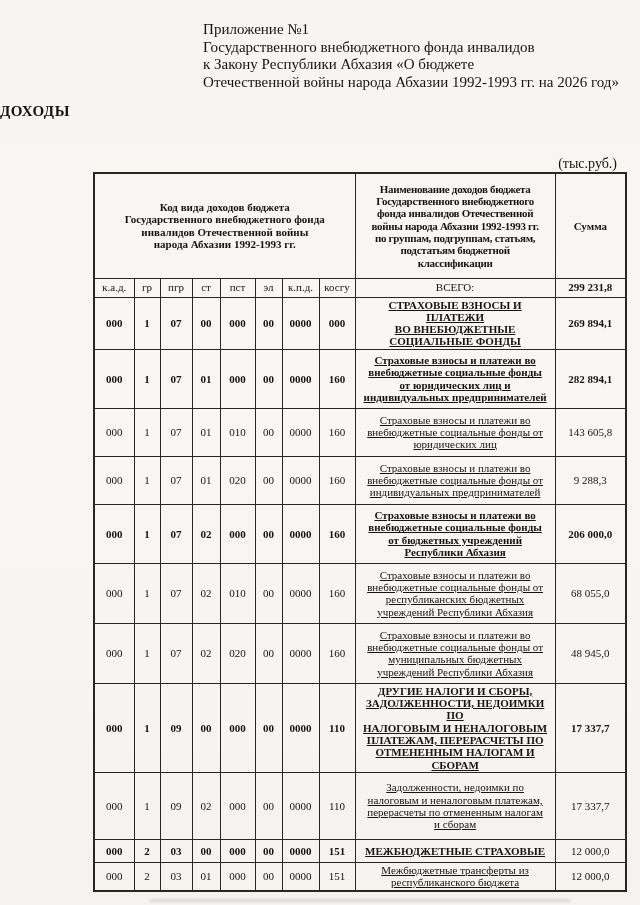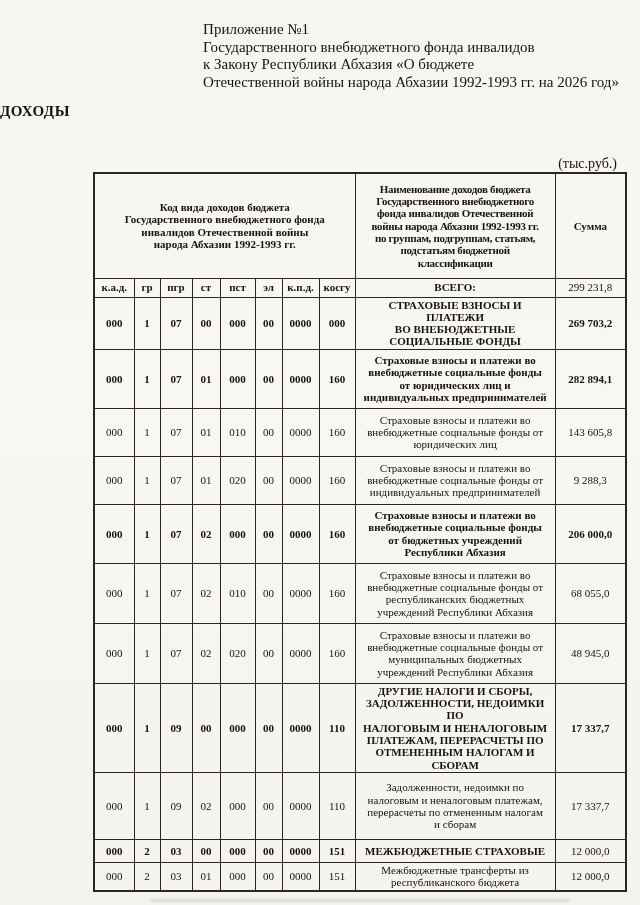--- a/index.html
+++ b/index.html
@@ -25,24 +25,24 @@
     border:2px solid #2b2620;
   }
   table.rev td{
     border:1px solid #2b2620;padding:1px 3px;
     text-align:center;vertical-align:middle;
     font-size:11px;line-height:1.12;overflow:hidden;
   }
   td.code-hdr{font-weight:bold;font-size:12px;line-height:15px;white-space:pre-line;margin-left:48px;}
   td.name-hdr{font-weight:bold;font-size:11px;line-height:13.8px;letter-spacing:-.3px;white-space:pre-line;padding:1px 2px;}
   td.sum-hdr{font-weight:bold;font-size:12px;margin-left:17px;}
-  td.sub{font-weight:bold;font-size:11px;padding:0 1px;}
-  td.total-label{font-weight:bold;font-size:12px;}
-  td.total-val{font-weight:normal;font-size:11.5px;}
-  td.n{text-align:left;white-space:pre-line;padding-left:4px;}
+  td.sub{font-weight:normal;font-size:11px;padding:0 1px;}
+  td.total-label{font-weight:normal;font-size:12px;}
+  td.total-val{font-weight:bold;font-size:11.5px;}
+  td.n{text-align:left;white-space:pre-line;padding-left:4px;text-decoration:underline;}
   td.s{font-size:11.5px;}
   tr.b td{font-weight:bold;}
   tr.b td.plain{font-weight:normal;}
   td.vtop{vertical-align:top;padding-top:2px;}
   .smudge{
     position:absolute;left:150px;bottom:3px;width:420px;height:3px;
     background:rgba(125,120,112,.22);filter:blur(1px);border-radius:2px;
   }
 </style>
 </head>
@@ -107,21 +107,21 @@
     <td class="c">1</td>
     <td class="c">07</td>
     <td class="c">00</td>
     <td class="c">000</td>
     <td class="c">00</td>
     <td class="c">0000</td>
     <td class="c">000</td>
     <td class="n">СТРАХОВЫЕ ВЗНОСЫ И ПЛАТЕЖИ
 ВО ВНЕБЮДЖЕТНЫЕ
 СОЦИАЛЬНЫЕ ФОНДЫ</td>
-    <td class="s">269 703,2</td>
+    <td class="s">269 894,1</td>
   </tr>
   <tr class="b" style="height:59px">
     <td class="c">000</td>
     <td class="c">1</td>
     <td class="c">07</td>
     <td class="c">01</td>
     <td class="c">000</td>
     <td class="c">00</td>
     <td class="c">0000</td>
     <td class="c">160</td>

